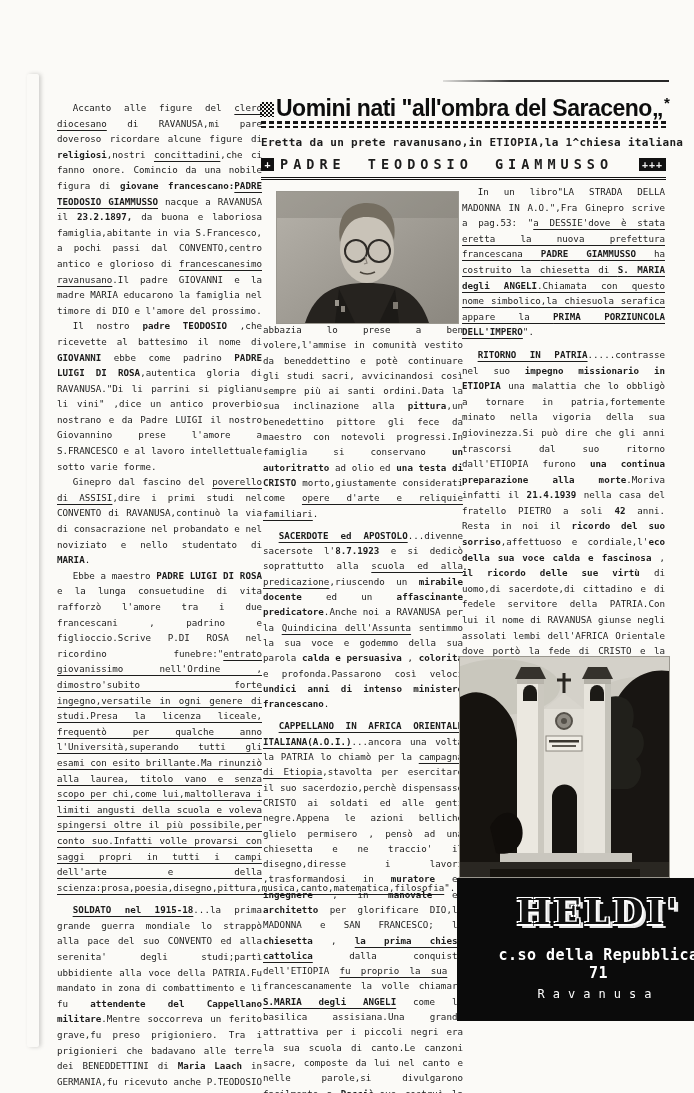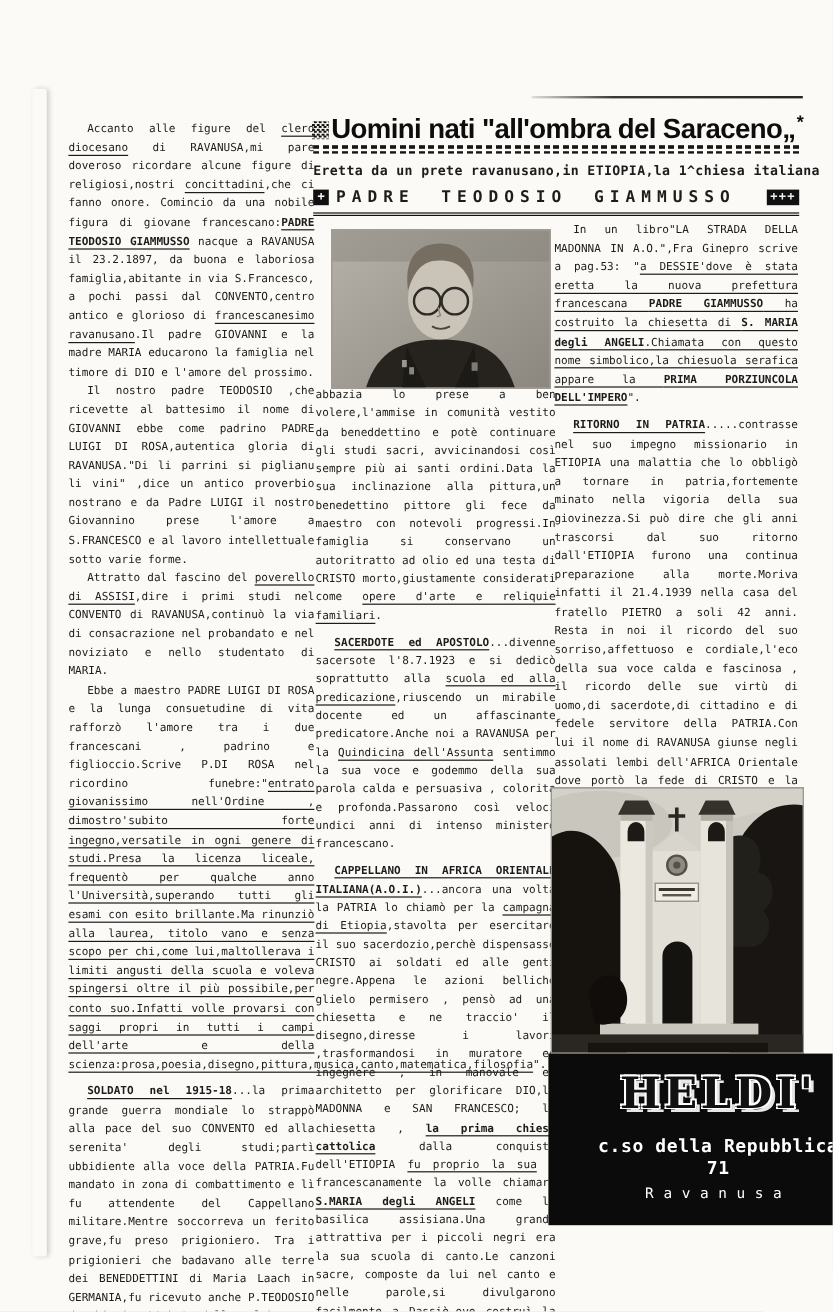--- a/index.html
+++ b/index.html
@@ -29,21 +29,21 @@
            width:13px;height:13px;text-align:center;flex:0 0 auto;}
   .arttitle{flex:1;font-weight:bold;font-size:13.5px;letter-spacing:5px;word-spacing:9px;
             white-space:nowrap;overflow:hidden;}
   .plus3{background:#111;color:#f0f0f0;font-size:10px;font-weight:bold;padding:1px 3px;
          letter-spacing:1px;flex:0 0 auto;}
   
   .col{position:absolute;font-size:9.2px;line-height:15.6px;text-align:justify;}
   .col p{margin:0;}
   .col p.gap{margin-top:7px;}
   .col p.ind{text-indent:1.7em;}
-  .b{font-weight:normal;}
+  .b{font-weight:bold;}
   .u{text-decoration:underline;text-underline-offset:2.5px;text-decoration-thickness:1px;}
   .bu{font-weight:bold;text-decoration:underline;text-underline-offset:2.5px;text-decoration-thickness:1px;}
   #col-left{left:57px;top:100px;width:205px;}
   #col-mid{left:263px;top:322px;width:200px;line-height:15.3px;}
   #col-right{left:462px;top:184px;width:203px;}
   .sig{text-align:right;font-weight:bold;margin-top:-15.6px;}
   
   .photo{position:absolute;border:1px solid #9a978f;background:#a8a49c;}
   #portrait{left:276px;top:191px;width:181px;height:131px;}
   #church{left:459px;top:656px;width:209px;height:220px;}
@@ -103,21 +103,21 @@
       <path d="M83,80 q7,4 15,0" stroke="#4a443c" stroke-width="1.5" fill="none"></path>
       <rect x="58" y="108" width="4" height="6" fill="#b9b4aa" opacity=".8"></rect>
       <rect x="64" y="114" width="4" height="6" fill="#b9b4aa" opacity=".7"></rect>
       <rect x="116" y="110" width="5" height="7" fill="#a8a399" opacity=".7"></rect>
     </svg>
   </div>
 
   <div class="col" id="col-left">
       <p class="ind"><span>Accanto alle figure del </span><span class="u">clero diocesano</span><span> di RAVANUSA,mi pare doveroso ricordare alcune figure di </span><span class="b">religiosi</span><span>,nostri </span><span class="u">concittadini</span><span>,che ci fanno onore. Comincio da una nobile figura di </span><span class="b">giovane francescano:</span><span class="bu">PADRE TEODOSIO GIAMMUSSO</span><span> nacque a RAVANUSA il </span><span class="b">23.2.1897,</span><span> da buona e laboriosa famiglia,abitante in via S.Francesco, a pochi passi dal CONVENTO,centro antico e glorioso di </span><span class="u">francescanesimo ravanusano</span><span>.Il padre GIOVANNI e la madre MARIA educarono la famiglia nel timore di DIO e l'amore del prossimo.</span></p>
       <p class="ind"><span>Il nostro </span><span class="b">padre TEODOSIO</span><span> ,che ricevette al battesimo il nome di </span><span class="b">GIOVANNI</span><span> ebbe come padrino </span><span class="b">PADRE LUIGI DI ROSA</span><span>,autentica gloria di RAVANUSA."Di li parrini si piglianu li vini" ,dice un antico proverbio nostrano e da Padre LUIGI il nostro Giovannino prese l'amore a S.FRANCESCO e al lavoro intellettuale sotto varie forme.</span></p>
-      <p class="ind"><span>Attratto dal fascino del </span><span class="u">poverello di ASSISI</span><span>,dire i primi studi nel CONVENTO di RAVANUSA,continuò la via di consacrazione nel probandato e nel noviziato e nello studentato di </span><span class="b">MARIA</span><span>.</span></p>
+      <p class="ind"><span>Ginepro dal fascino del </span><span class="u">poverello di ASSISI</span><span>,dire i primi studi nel CONVENTO di RAVANUSA,continuò la via di consacrazione nel probandato e nel noviziato e nello studentato di </span><span class="b">MARIA</span><span>.</span></p>
       <p class="ind"><span>Ebbe a maestro </span><span class="b">PADRE LUIGI DI ROSA</span><span> e la lunga consuetudine di vita rafforzò l'amore tra i due francescani , padrino e figlioccio.Scrive P.DI ROSA nel ricordino funebre:"</span><span class="u">entrato giovanissimo nell'Ordine , dimostro'subito forte ingegno,versatile in ogni genere di studi.Presa la licenza liceale, frequentò per qualche anno l'Università,superando tutti gli esami con esito brillante.Ma rinunziò alla laurea, titolo vano e senza scopo per chi,come lui,maltollerava i limiti angusti della scuola e voleva spingersi oltre il più possibile,per conto suo.Infatti volle provarsi con saggi propri in tutti i campi dell'arte e della scienza:prosa,poesia,disegno,pittura,musica,canto,matematica,filosofia</span><span>".</span></p>
       <p class="gap ind"><span class="bu">SOLDATO nel 1915-18</span><span>...la prima grande guerra mondiale lo strappò alla pace del suo CONVENTO ed alla serenita' degli studi;partì ubbidiente alla voce della PATRIA.Fu mandato in zona di combattimento e lì fu </span><span class="b">attendente del Cappellano militare</span><span>.Mentre soccorreva un ferito grave,fu preso prigioniero. Tra i prigionieri che badavano alle terre dei BENEDDETTINI di </span><span class="b">Maria Laach</span><span> in GERMANIA,fu ricevuto anche P.TEODOSIO da chierico.L'abate della celebre</span></p>
     </div>
   <div class="col" id="col-mid">
       <p class=""><span>abbazia lo prese a ben volere,l'ammise in comunità vestito da beneddettino e potè continuare gli studi sacri, avvicinandosi così sempre più ai santi ordini.Data la sua inclinazione alla </span><span class="b">pittura</span><span>,un benedettino pittore gli fece da maestro con notevoli progressi.In famiglia si conservano </span><span class="b">un autoritratto</span><span> ad olio ed </span><span class="b">una testa di CRISTO</span><span> morto,giustamente considerati come </span><span class="u">opere d'arte e reliquie familiari</span><span>.</span></p>
       <p class="gap ind"><span class="bu">SACERDOTE ed APOSTOLO</span><span>...divenne sacersote l'</span><span class="b">8.7.1923</span><span> e si dedicò soprattutto alla </span><span class="u">scuola ed alla predicazione</span><span>,riuscendo un </span><span class="b">mirabile docente</span><span> ed un </span><span class="b">affascinante predicatore</span><span>.Anche noi a RAVANUSA per la </span><span class="u">Quindicina dell'Assunta</span><span> sentimmo la sua voce e godemmo della sua parola </span><span class="b">calda e persuasiva</span><span> , </span><span class="b">colorita</span><span> e profonda.Passarono così veloci </span><span class="b">undici anni di intenso ministero francescano</span><span>.</span></p>
       <p class="gap ind"><span class="bu">CAPPELLANO IN AFRICA ORIENTALE ITALIANA(A.O.I.)</span><span>...ancora una volta la PATRIA lo chiamò per la </span><span class="u">campagna di Etiopia</span><span>,stavolta per esercitare il suo sacerdozio,perchè dispensasse CRISTO ai soldati ed alle genti negre.Appena le azioni belliche glielo permisero , pensò ad una chiesetta e ne traccio' il disegno,diresse i lavori ,trasformandosi in </span><span class="b">muratore</span><span> ed </span><span class="b">ingegnere</span><span> , in </span><span class="b">manovale</span><span> ed </span><span class="b">architetto</span><span> per glorificare DIO,la MADONNA e SAN FRANCESCO; la </span><span class="b">chiesetta</span><span> , </span><span class="bu">la prima chiesa cattolica</span><span> dalla conquista dell'ETIOPIA </span><span class="u">fu proprio la sua</span><span> e francescanamente la volle chiamare </span><span class="bu">S.MARIA degli ANGELI</span><span> come la basilica assisiana.Una grande attrattiva per i piccoli negri era la sua scuola di canto.Le canzoni sacre, composte da lui nel canto e nelle parole,si divulgarono facilmente a </span><span class="b">Dassiè</span><span>,ove costruì la sua chiesetta , ad </span></p>
     </div>
   <div class="col" id="col-right">
   <p class="ind"><span>In un libro"LA STRADA DELLA MADONNA IN A.O.",Fra Ginepro scrive a pag.53: "</span><span class="u">a DESSIE'dove è stata eretta la nuova prefettura francescana </span><span class="bu">PADRE GIAMMUSSO</span><span class="u"> ha costruito la chiesetta di </span><span class="bu">S. MARIA degli ANGELI</span><span class="u">.Chiamata con questo nome simbolico,la chiesuola serafica appare la </span><span class="bu">PRIMA PORZIUNCOLA DELL'IMPERO</span><span>".</span></p>

